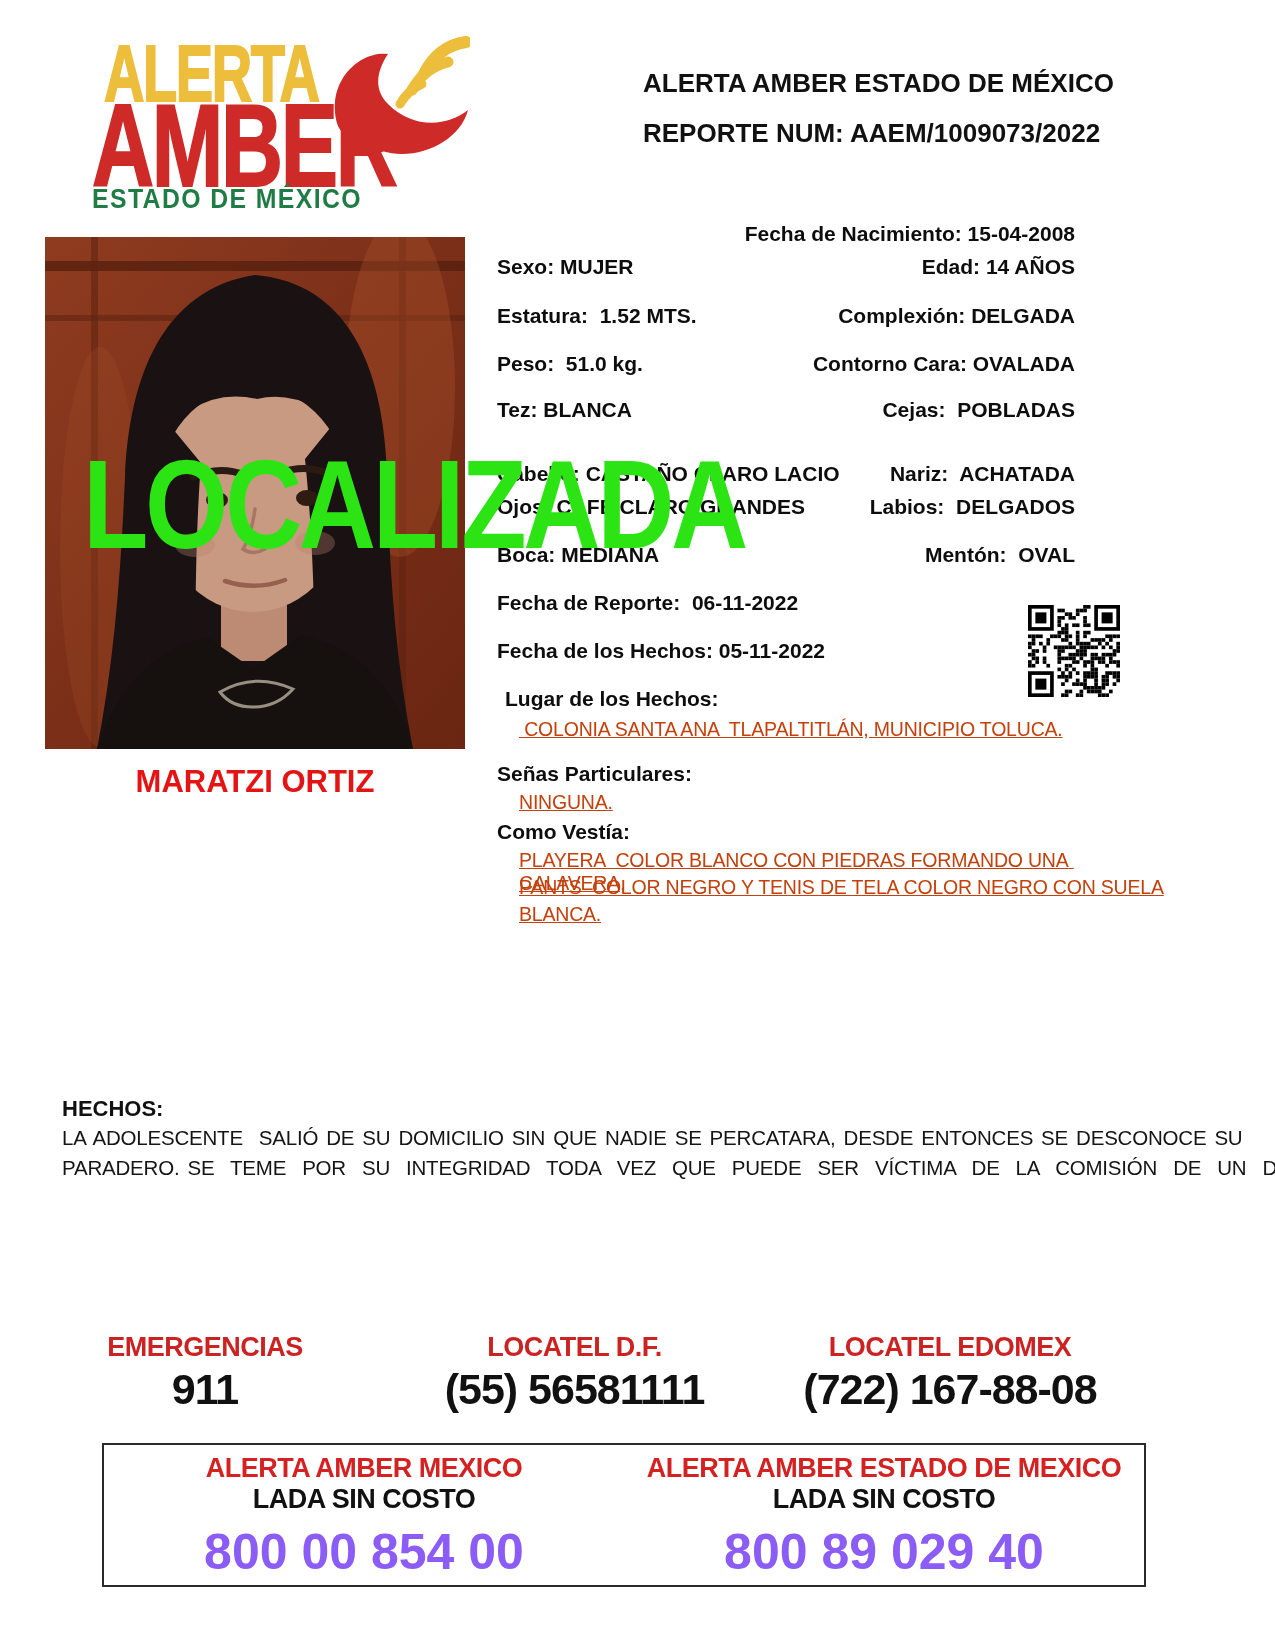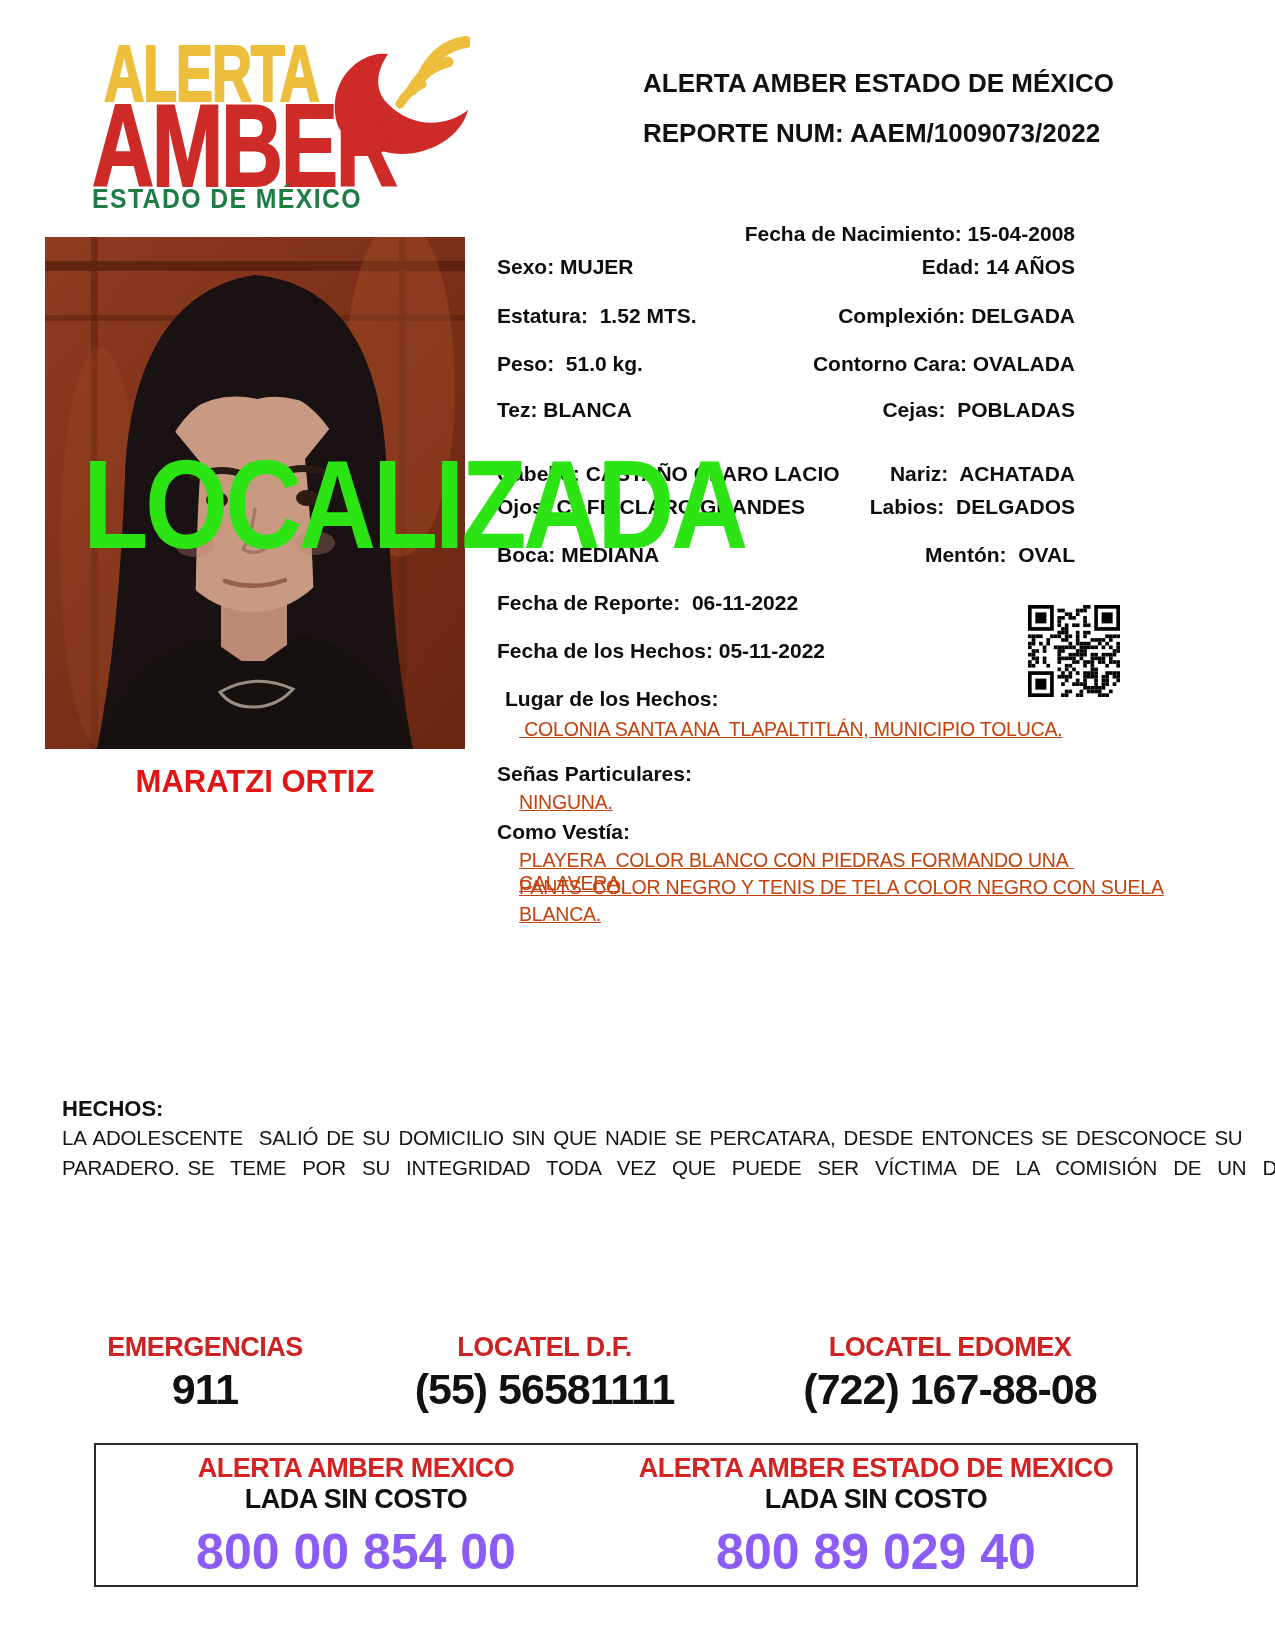--- a/index.html
+++ b/index.html
@@ -52,21 +52,21 @@
   .qr { position:absolute; left:1028px; top:605px; width:92px; height:92px; }
   
   .hechos-label { position:absolute; left:62px; top:1096px; font-weight:bold; font-size:22px; }
   .hechos-line { position:absolute; left:62px; width:1160px; font-size:20.5px; letter-spacing:-0.2px; word-spacing:2.5px; color:#151515; white-space:pre; }
   
   .contact { position:absolute; text-align:center; }
   .contact-label { color:#cc2222; font-weight:bold; font-size:27px; letter-spacing:-0.5px; }
   .contact-number { color:#111; font-weight:bold; font-size:43px; margin-top:2px; letter-spacing:-1px; }
   
   .footer-box {
-    position:absolute; left:94px; top:1443px; width:1044px; height:144px;
+    position:absolute; left:102px; top:1443px; width:1044px; height:144px;
     border:2px solid #2a2a2a; display:flex;
   }
   .footer-col { flex:1; text-align:center; padding-top:8px; }
   .footer-title { color:#d42121; font-weight:bold; font-size:27px; letter-spacing:-0.5px; }
   .footer-sub { color:#111; font-weight:bold; font-size:27px; letter-spacing:-0.5px; }
   .footer-number { color:#8b5cf6; font-weight:bold; font-size:50px; margin-top:8px; letter-spacing:0px; }
 </style>
 </head>
 <body>
 
@@ -412,21 +412,21 @@
   </div>
 
   <div class="hechos-label">HECHOS:</div>
   <div class="hechos-line" style="top:1126px;">LA ADOLESCENTE  SALIÓ DE SU DOMICILIO SIN QUE NADIE SE PERCATARA, DESDE ENTONCES SE DESCONOCE SU</div>
   <div class="hechos-line" style="top:1156px;">PARADERO. SE  TEME  POR  SU  INTEGRIDAD  TODA  VEZ  QUE  PUEDE  SER  VÍCTIMA  DE  LA  COMISIÓN  DE  UN  DELITO.</div>
 
   <div class="contact" style="left:55px; top:1332px; width:300px;">
     <div class="contact-label">EMERGENCIAS</div>
     <div class="contact-number">911</div>
   </div>
-  <div class="contact" style="left:377px; top:1332px; width:335px;">
+  <div class="contact" style="left:407px; top:1332px; width:335px;">
     <div class="contact-label">LOCATEL D.F.</div>
     <div class="contact-number">(55) 56581111</div>
   </div>
   <div class="contact" style="left:775px; top:1332px; width:350px;">
     <div class="contact-label">LOCATEL EDOMEX</div>
     <div class="contact-number">(722) 167-88-08</div>
   </div>
 
   <div class="footer-box">
     <div class="footer-col">

